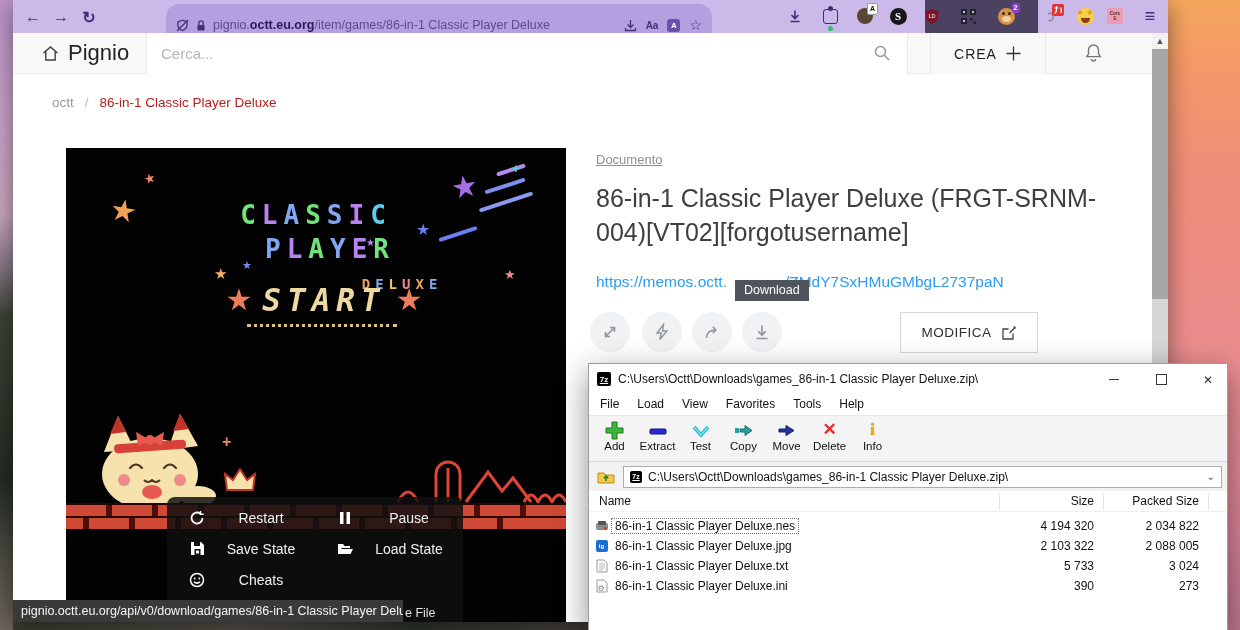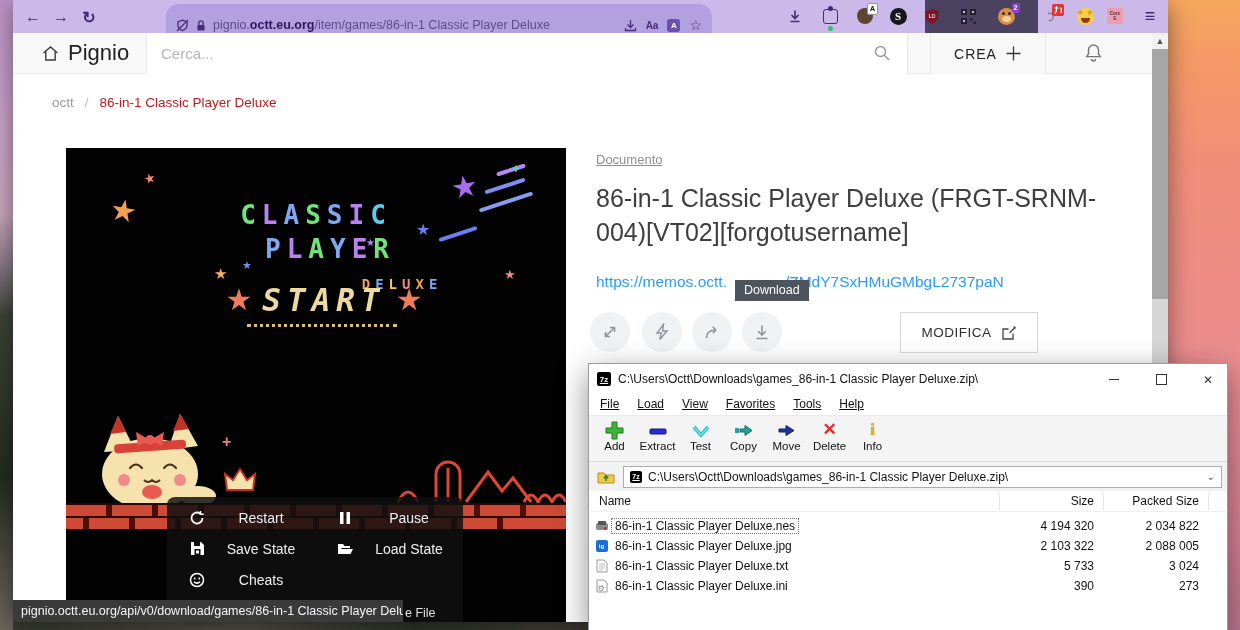--- a/index.html
+++ b/index.html
@@ -75,21 +75,21 @@
   .eitem .eic{width:20px;margin-left:20px;display:flex;justify-content:center;color:#fff;}
   .eitem .elb{flex:1;text-align:center;color:#f0f0f0;font-size:14px;}
   .epartial{left:339px;top:458px;color:#e2e2e2;font-size:12.5px;z-index:3;}
   
   .zip{left:588px;top:363px;width:640px;height:267px;background:#f2f2f2;border:1px solid #9c9c9c;box-sizing:border-box;
     box-shadow:0 10px 30px rgba(0,0,0,.45);z-index:10;font-size:12px;color:#111;}
   .ztitle{left:0;top:0;width:100%;height:30px;background:#fff;display:flex;align-items:center;padding-left:8px;box-sizing:border-box;gap:7px;}
   .zicon{width:14px;height:14px;background:#000;color:#fff;font-size:8px;font-weight:bold;display:flex;align-items:center;justify-content:center;border-radius:2px;flex:none;text-decoration:underline;}
   .ztitletext{white-space:nowrap;overflow:hidden;max-width:470px;}
   .zwin{top:7px;width:30px;height:17px;display:flex;align-items:center;justify-content:center;color:#333;cursor:pointer;}
-  .zmenu{left:0;top:30px;width:100%;height:21px;background:#fff;display:flex;padding-left:2px;box-sizing:border-box;text-decoration:underline;}
+  .zmenu{left:0;top:30px;width:100%;height:21px;background:#fff;display:flex;padding-left:2px;box-sizing:border-box;}
   .zmenu span{padding:3px 9px;cursor:pointer;}
   .ztb{left:0;top:51px;width:100%;height:47px;background:#f4f4f4;border-top:1px solid #eaeaea;border-bottom:1px solid #dcdcdc;
     box-sizing:border-box;display:flex;padding-left:4px;}
   .ztbi{width:43px;text-align:center;cursor:pointer;}
   .ztbi .tic{height:24px;display:flex;align-items:flex-end;justify-content:center;}
   .ztbi .tlb{font-size:11.5px;}
   .zaddr{left:0;top:98px;width:100%;height:29px;display:flex;align-items:center;padding:0 5px;box-sizing:border-box;gap:5px;}
   .zupbtn{width:24px;height:22px;display:flex;align-items:center;justify-content:center;cursor:pointer;}
   .zcombo{flex:1;height:22px;background:#fff;border:1px solid #adadad;display:flex;align-items:center;padding:0 6px;box-sizing:border-box;gap:6px;cursor:pointer;}
   .zpath{flex:1;white-space:nowrap;overflow:hidden;}

